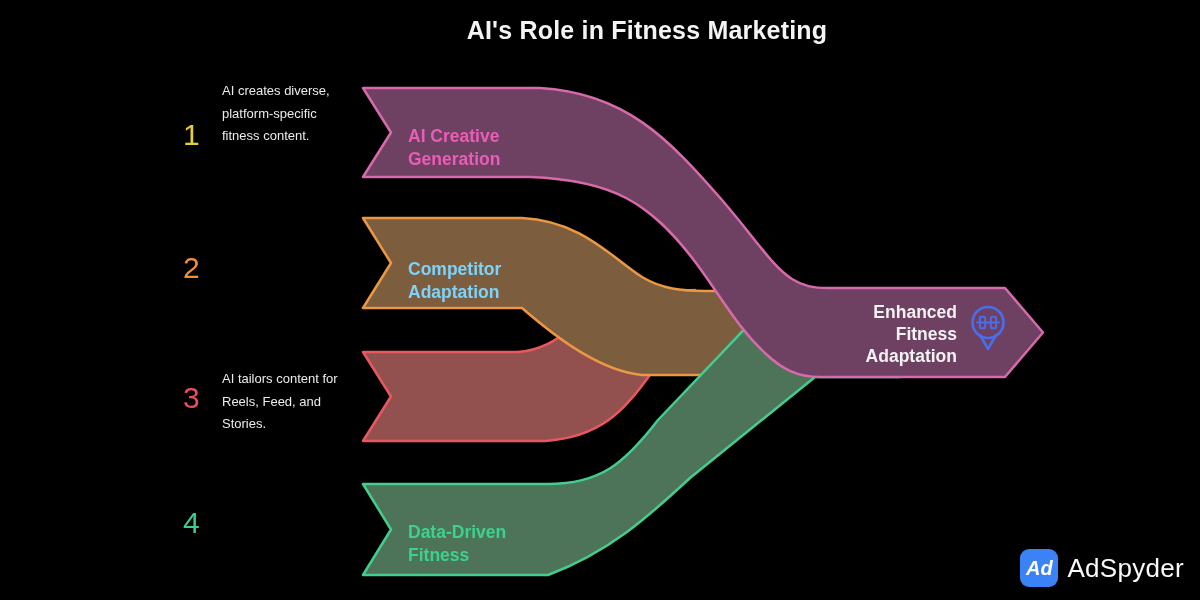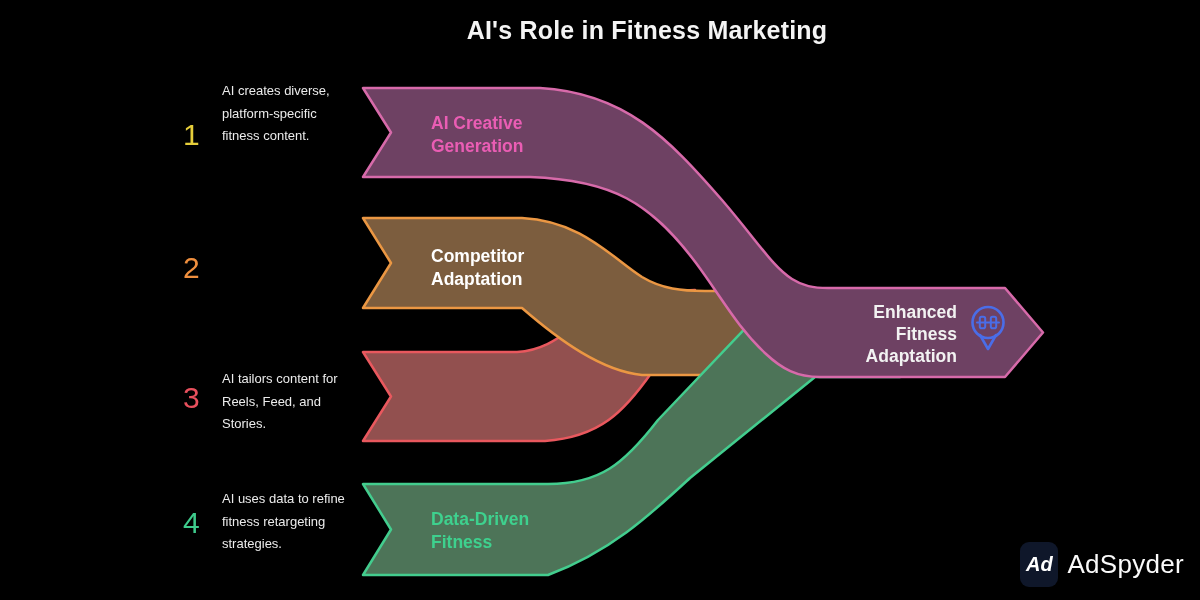--- a/index.html
+++ b/index.html
@@ -24,36 +24,36 @@
   .num4{color:#3ecb8c;left:183px;top:508px;}
   .desc{
     position:absolute;left:222px;color:#ebebeb;font-size:13px;line-height:22.5px;
     font-weight:400;
   }
   .desc1{top:80px;width:128px;}
   .desc2{top:213px;width:128px;}
   .desc3{top:368px;width:142px;}
   .desc4{top:488px;width:140px;}
   .bandlabel{
-    position:absolute;left:431px;font-size:17.5px;font-weight:700;line-height:23px;
+    position:absolute;left:408px;font-size:17.5px;font-weight:700;line-height:23px;margin-top:13px;
   }
   .lbl1{top:112px;width:120px;color:#ea5db4;}
-  .lbl2{top:245px;width:120px;color:#ffffff;}
+  .lbl2{top:245px;width:120px;color:#7dd3fc;}
   .lbl3{top:369px;width:98px;color:#e84b52;}
   .lbl4{top:508px;width:120px;color:#3ed18e;}
   .outcome-label{
     position:absolute;left:845px;top:301px;width:112px;text-align:right;
     color:#f2f2f2;font-size:17.5px;font-weight:700;line-height:22px;
   }
   .pin{position:absolute;left:966px;top:302px;}
   .logo{
     position:absolute;right:16px;bottom:13px;display:flex;align-items:center;gap:9px;
   }
   .logo-mark{
-    width:38px;height:45px;border-radius:9px;background:#0f172a;
+    width:38px;height:38px;border-radius:9px;background:#3b82f6;
     display:flex;align-items:center;justify-content:center;
     color:#fff;font-size:20px;font-weight:700;font-style:italic;
   }
   .logo-name{color:#fafafa;font-size:26px;font-weight:400;letter-spacing:.3px;}
 </style>
 </head>
 <body>
 
 <div class="stage">
 
@@ -70,21 +70,20 @@
     <path class="band1" d="M 363,88 H 540 C 625,93 668,138 722,200 C 758,242 772,266 792,279 C 803,286 813,288 828,288 H 1005 L 1043,332.5 L 1005,377 H 820 C 797,377 782,369 766,354 C 737,327 722,298 696,263 C 650,202 612,180 530,177 H 363 L 391,132.5 Z"></path>
   </svg>
 
   <div class="num num1">1</div>
   <div class="num num2">2</div>
   <div class="num num3">3</div>
   <div class="num num4">4</div>
 
   <div class="desc desc1">AI creates diverse, platform-specific fitness content.</div>
   <div class="desc desc3">AI tailors content for Reels, Feed, and Stories.</div>
-  <div class="desc desc4">AI uses data to refine fitness retargeting strategies.</div>
 
   <div class="bandlabel lbl1">AI Creative Generation</div>
   <div class="bandlabel lbl2">Competitor Adaptation</div>
   <div class="bandlabel lbl4">Data-Driven Fitness</div>
 
   <div class="outcome-label">Enhanced Fitness Adaptation</div>
 
   <svg class="pin" width="44" height="54" viewBox="0 0 44 54">
     <g fill="none" stroke="#4a6de8" stroke-width="2.6" stroke-linecap="round" stroke-linejoin="round">
       <circle cx="22" cy="20.5" r="15.5"></circle>

